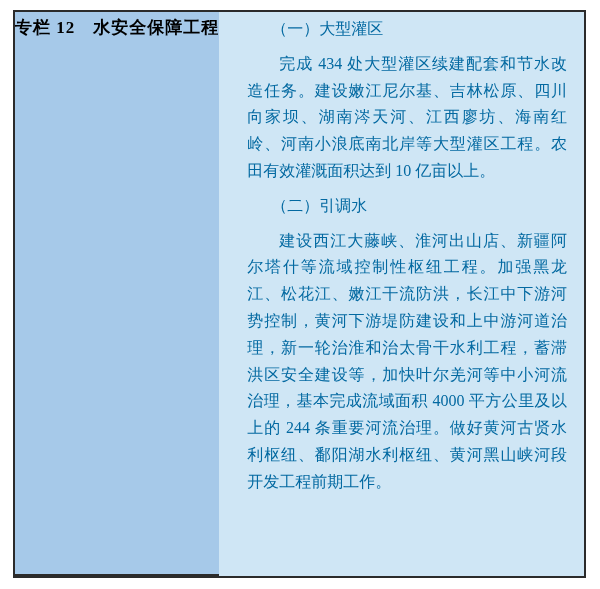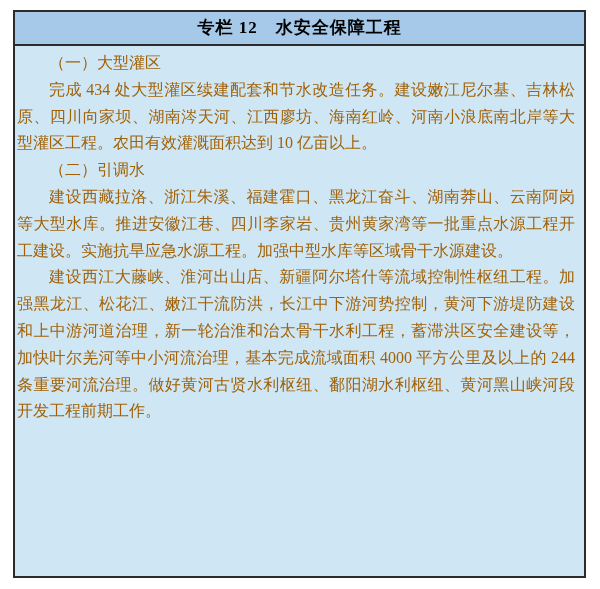--- a/index.html
+++ b/index.html
@@ -12,66 +12,65 @@
   }
   .panel {
     position: absolute;
     left: 13px;
     top: 10px;
     width: 573px;
     height: 568px;
     box-sizing: border-box;
     border: 2px solid #2b2b2b;
     display: flex;
-    flex-direction: column;
+    flex-direction: row;
     overflow: hidden;
   }
   .panel-header {
     background: #a6c9e9;
     border-bottom: 2px solid #2b2b2b;
     text-align: center;
     font-weight: bold;
     font-size: 17px;
     color: #000000;
     padding: 4px 0 5px 0;
     letter-spacing: 1px;
     flex: 0 0 auto;
   }
   .panel-body {
     background: #cfe6f5;
     flex: 1 1 auto;
-    padding: 4px 9px 4px 2px;
+    padding: 4px 9px 4px 20px;
     font-size: 16px;
     line-height: 26.8px;
-    color: #a16207;
+    color: #0369a1;
     text-align: justify;
     overflow: hidden;
   }
   .sec-heading {
     text-indent: 2em;
     margin: 0;
   }
   .para {
-    margin: 0;
+    margin: 8px;
     text-indent: 2em;
   }
 </style>
 </head>
 <body>
 
 <div class="panel">
   <div class="panel-header">专栏 12　水安全保障工程</div>
   <div class="panel-body">
       <div>
         <div class="sec-heading">（一）大型灌区</div>
         <p class="para">完成 434 处大型灌区续建配套和节水改造任务。建设嫩江尼尔基、吉林松原、四川向家坝、湖南涔天河、江西廖坊、海南红岭、河南小浪底南北岸等大型灌区工程。农田有效灌溉面积达到 10 亿亩以上。</p>
       </div>
       <div>
         <div class="sec-heading">（二）引调水</div>
       </div>
       <div>
-        <p class="para">建设西藏拉洛、浙江朱溪、福建霍口、黑龙江奋斗、湖南莽山、云南阿岗等大型水库。推进安徽江巷、四川李家岩、贵州黄家湾等一批重点水源工程开工建设。实施抗旱应急水源工程。加强中型水库等区域骨干水源建设。</p>
       </div>
       <div>
         <p class="para">建设西江大藤峡、淮河出山店、新疆阿尔塔什等流域控制性枢纽工程。加强黑龙江、松花江、嫩江干流防洪，长江中下游河势控制，黄河下游堤防建设和上中游河道治理，新一轮治淮和治太骨干水利工程，蓄滞洪区安全建设等，加快叶尔羌河等中小河流治理，基本完成流域面积 4000 平方公里及以上的 244 条重要河流治理。做好黄河古贤水利枢纽、鄱阳湖水利枢纽、黄河黑山峡河段开发工程前期工作。</p>
       </div>
     </div>
 </div>
 
 </body></html>

